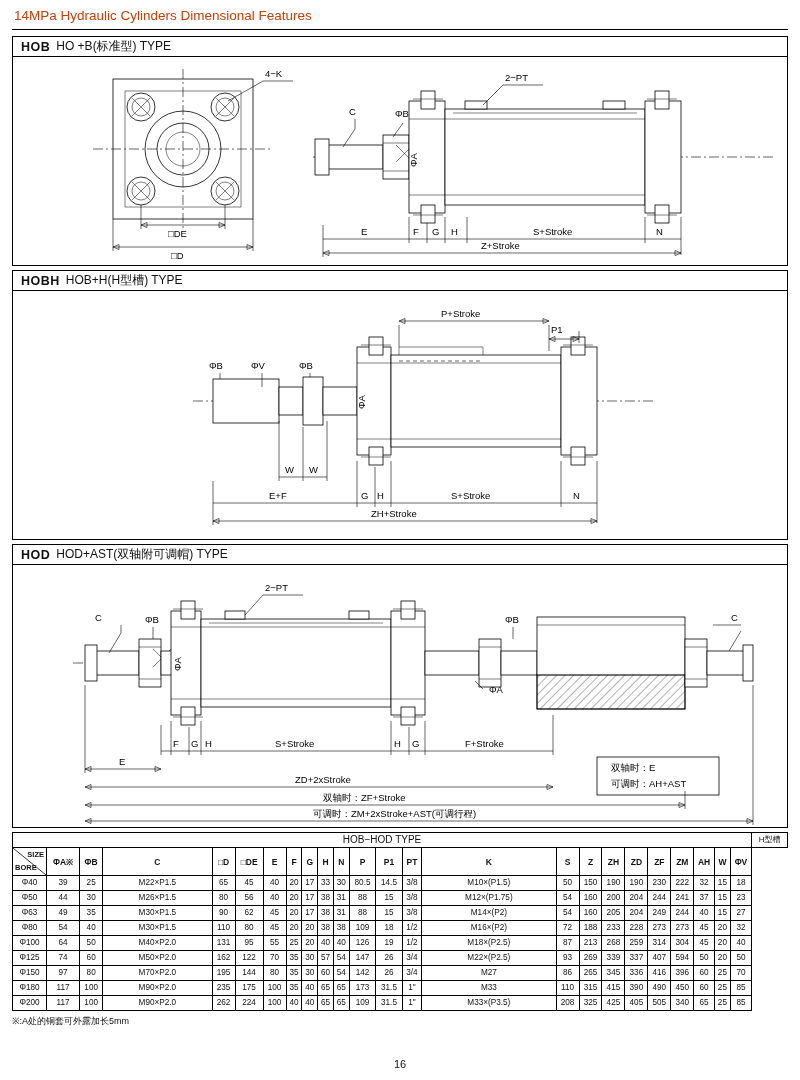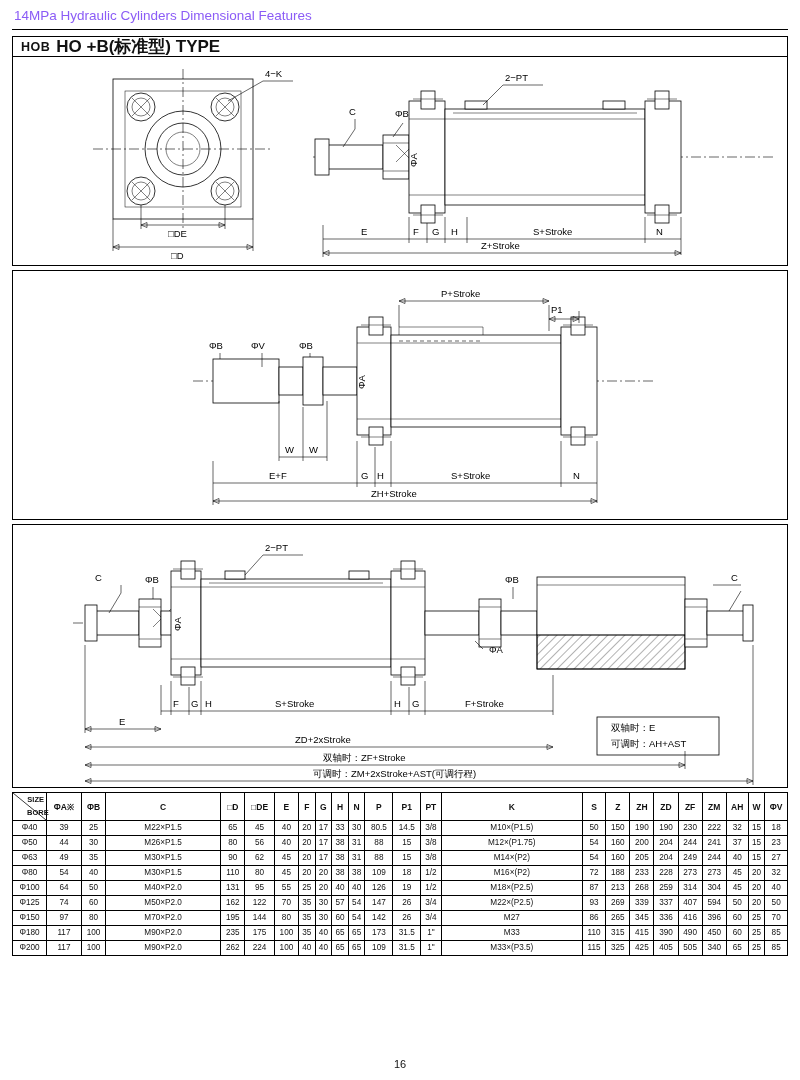--- a/index.html
+++ b/index.html
@@ -13,49 +13,49 @@
   }
   .page { position:relative; width:800px; height:1080px; padding: 6px 12px 0 12px; }
 
   
   .header { display:flex; align-items:center; gap:10px; padding: 2px 0 4px 2px; }
   .header-cn {
     border: 1.5px solid #000; padding: 2px 6px;
     font-family: "DejaVu Sans", sans-serif;
     font-weight: bold; font-size: 15px; letter-spacing: 0.5px;
   }
-  .header-en { font-size: 13.5px; color:#8b5cf6; }
+  .header-en { font-size: 13.5px; color:#c2410c; }
   .header-rule { border-bottom: 1.5px solid #000; margin: 2px 0 6px 0; }
 
   
   .section { border: 1px solid #000; position: relative; margin-bottom: 4px; }
   .sec-title { display:flex; align-items:center; gap:6px; border-bottom:1px solid #000; padding:3px 8px; height:20px;}
   .sec-code { font-weight: bold; font-size: 12.5px; letter-spacing:0.5px;}
-  .sec-label { font-size: 17px; font-weight: bold; }
+  .sec-label { font-size: 12px; }
   .sec-body { position: relative; }
 
   svg { display:block; }
   .ln { stroke:#000; fill:none; stroke-width:0.8; }
   .ln-t { stroke:#000; fill:none; stroke-width:0.5; }
   .cl { stroke:#000; fill:none; stroke-width:0.6; stroke-dasharray: 10 3 2 3; }
   .hid { stroke:#000; fill:none; stroke-width:0.6; stroke-dasharray: 4 3; }
   .dim { stroke:#000; fill:none; stroke-width:0.6; }
   .fillw { fill:#ffffff; stroke:#000; stroke-width:0.8; }
   .hatch { fill:url(#hatchp); stroke:#000; stroke-width:0.8; }
   text { font-family: "Liberation Sans", sans-serif; font-size: 9.5px; fill:#000; }
 
   
   table { border-collapse: collapse; width: 100%; font-size: 8.2px; }
   table th, table td { border: 1px solid #000; text-align:center; padding: 0; height: 14px; line-height:14px; white-space: nowrap; }
   .thead-main { font-size: 10px; font-weight: normal; }
   .colhead { font-size: 8.5px; }
   .corner-cell { position: relative; width: 34px; height: 28px; padding:0; }
   .corner-cell .slash { position:absolute; left:0; top:0; width:100%; height:100%; }
   .corner-cell .sz { position:absolute; right:2px; top:0px; font-size:7.5px; }
-  .corner-cell .bo { position:absolute; left:14px; bottom:0px; font-size:7.5px; }
+  .corner-cell .bo { position:absolute; left:2px; bottom:0px; font-size:7.5px; }
   .note { font-size: 9px; margin-top: 3px; }
   .pageno { position:absolute; bottom: 10px; left:0; width:100%; text-align:center; font-size: 11px; }
 </style>
 </head>
 <body>
 
 <div class="page">
 
   <div class="header">
     <div class="header-en">14MPa Hydraulic Cylinders Dimensional Features</div>
@@ -192,20 +192,24 @@
         <line class="dim" x1="310" y1="196" x2="668" y2="196"></line>
         <path class="dim" d="M310 196 l6 -2.5 v5 z" fill="#000"></path>
         <path class="dim" d="M668 196 l-6 -2.5 v5 z" fill="#000"></path>
         <line class="dim" x1="310" y1="186" x2="310" y2="200"></line>
         <text x="468" y="192">Z+Stroke</text>
       </svg>
     </div>
   </div>
 
   <div class="section">
+    <div class="sec-title">
+      <span class="sec-code">HOBH</span>
+      <span class="sec-label">HOB+H(H型槽) TYPE</span>
+    </div>
     <div class="sec-body">
       <svg width="774" height="248" viewBox="0 0 774 248">
         <line class="cl" x1="180" y1="110" x2="640" y2="110"></line>
 
         <rect class="fillw" x="200" y="88" width="66" height="44"></rect>
         <rect class="fillw" x="266" y="96" width="24" height="28"></rect>
         <rect class="fillw" x="290" y="86" width="20" height="48"></rect>
         <rect class="fillw" x="310" y="96" width="34" height="28"></rect>
 
         <rect class="fillw" x="344" y="56" width="34" height="108"></rect>
@@ -280,20 +284,24 @@
         <line class="dim" x1="200" y1="230" x2="584" y2="230"></line>
         <path class="dim" d="M200 230 l6 -2.5 v5 z" fill="#000"></path>
         <path class="dim" d="M584 230 l-6 -2.5 v5 z" fill="#000"></path>
         <line class="dim" x1="200" y1="216" x2="200" y2="234"></line>
         <text x="358" y="226">ZH+Stroke</text>
       </svg>
     </div>
   </div>
 
   <div class="section">
+    <div class="sec-title">
+      <span class="sec-code">HOD</span>
+      <span class="sec-label">HOD+AST(双轴附可调帽) TYPE</span>
+    </div>
     <div class="sec-body">
       <svg width="774" height="262" viewBox="0 0 774 262">
         <line class="cl" x1="60" y1="98" x2="740" y2="98"></line>
 
         <rect class="fillw" x="80" y="86" width="46" height="24"></rect>
         <rect class="fillw" x="72" y="80" width="12" height="36"></rect>
         <rect class="fillw" x="126" y="74" width="22" height="48"></rect>
         <line class="ln-t" x1="126" y1="82" x2="148" y2="82"></line>
         <line class="ln-t" x1="126" y1="114" x2="148" y2="114"></line>
         <line class="ln-t" x1="140" y1="84" x2="158" y2="102"></line>
@@ -412,20 +420,24 @@
 
         <rect class="ln" x="584" y="192" width="122" height="38" fill="#fff"></rect>
         <text x="598" y="206">双轴时：E</text>
         <text x="598" y="222">可调时：AH+AST</text>
       </svg>
     </div>
   </div>
 
   <table>
     <thead>
+      <tr>
+        <th colspan="24" class="thead-main">HOB−HOD TYPE</th>
+        <th colspan="2" class="thead-main" style="font-size:8px">H型槽</th>
+      </tr>
       <tr class="colhead">
         <th class="corner-cell">
           <svg class="slash" viewBox="0 0 34 28" preserveAspectRatio="none">
               <line x1="0" y1="0" x2="34" y2="28" stroke="#000" stroke-width="0.8"></line>
             </svg>
           <span class="sz">SIZE</span>
           <span class="bo">BORE</span>
         </th>
         <th>ΦA※</th>
         <th>ΦB</th>
@@ -670,27 +682,28 @@
           <td>224</td>
           <td>100</td>
           <td>40</td>
           <td>40</td>
           <td>65</td>
           <td>65</td>
           <td>109</td>
           <td>31.5</td>
           <td>1"</td>
           <td>M33×(P3.5)</td>
-          <td>115</td>
+          <td>208</td>
           <td>325</td>
           <td>425</td>
           <td>405</td>
           <td>505</td>
           <td>340</td>
           <td>65</td>
           <td>25</td>
           <td>85</td>
         </tr>
       </tbody>
   </table>
+  <div class="note">※:A处的铜套可外露加长5mm</div>
 
   <div class="pageno">16</div>
 </div>
 
 </body></html>

